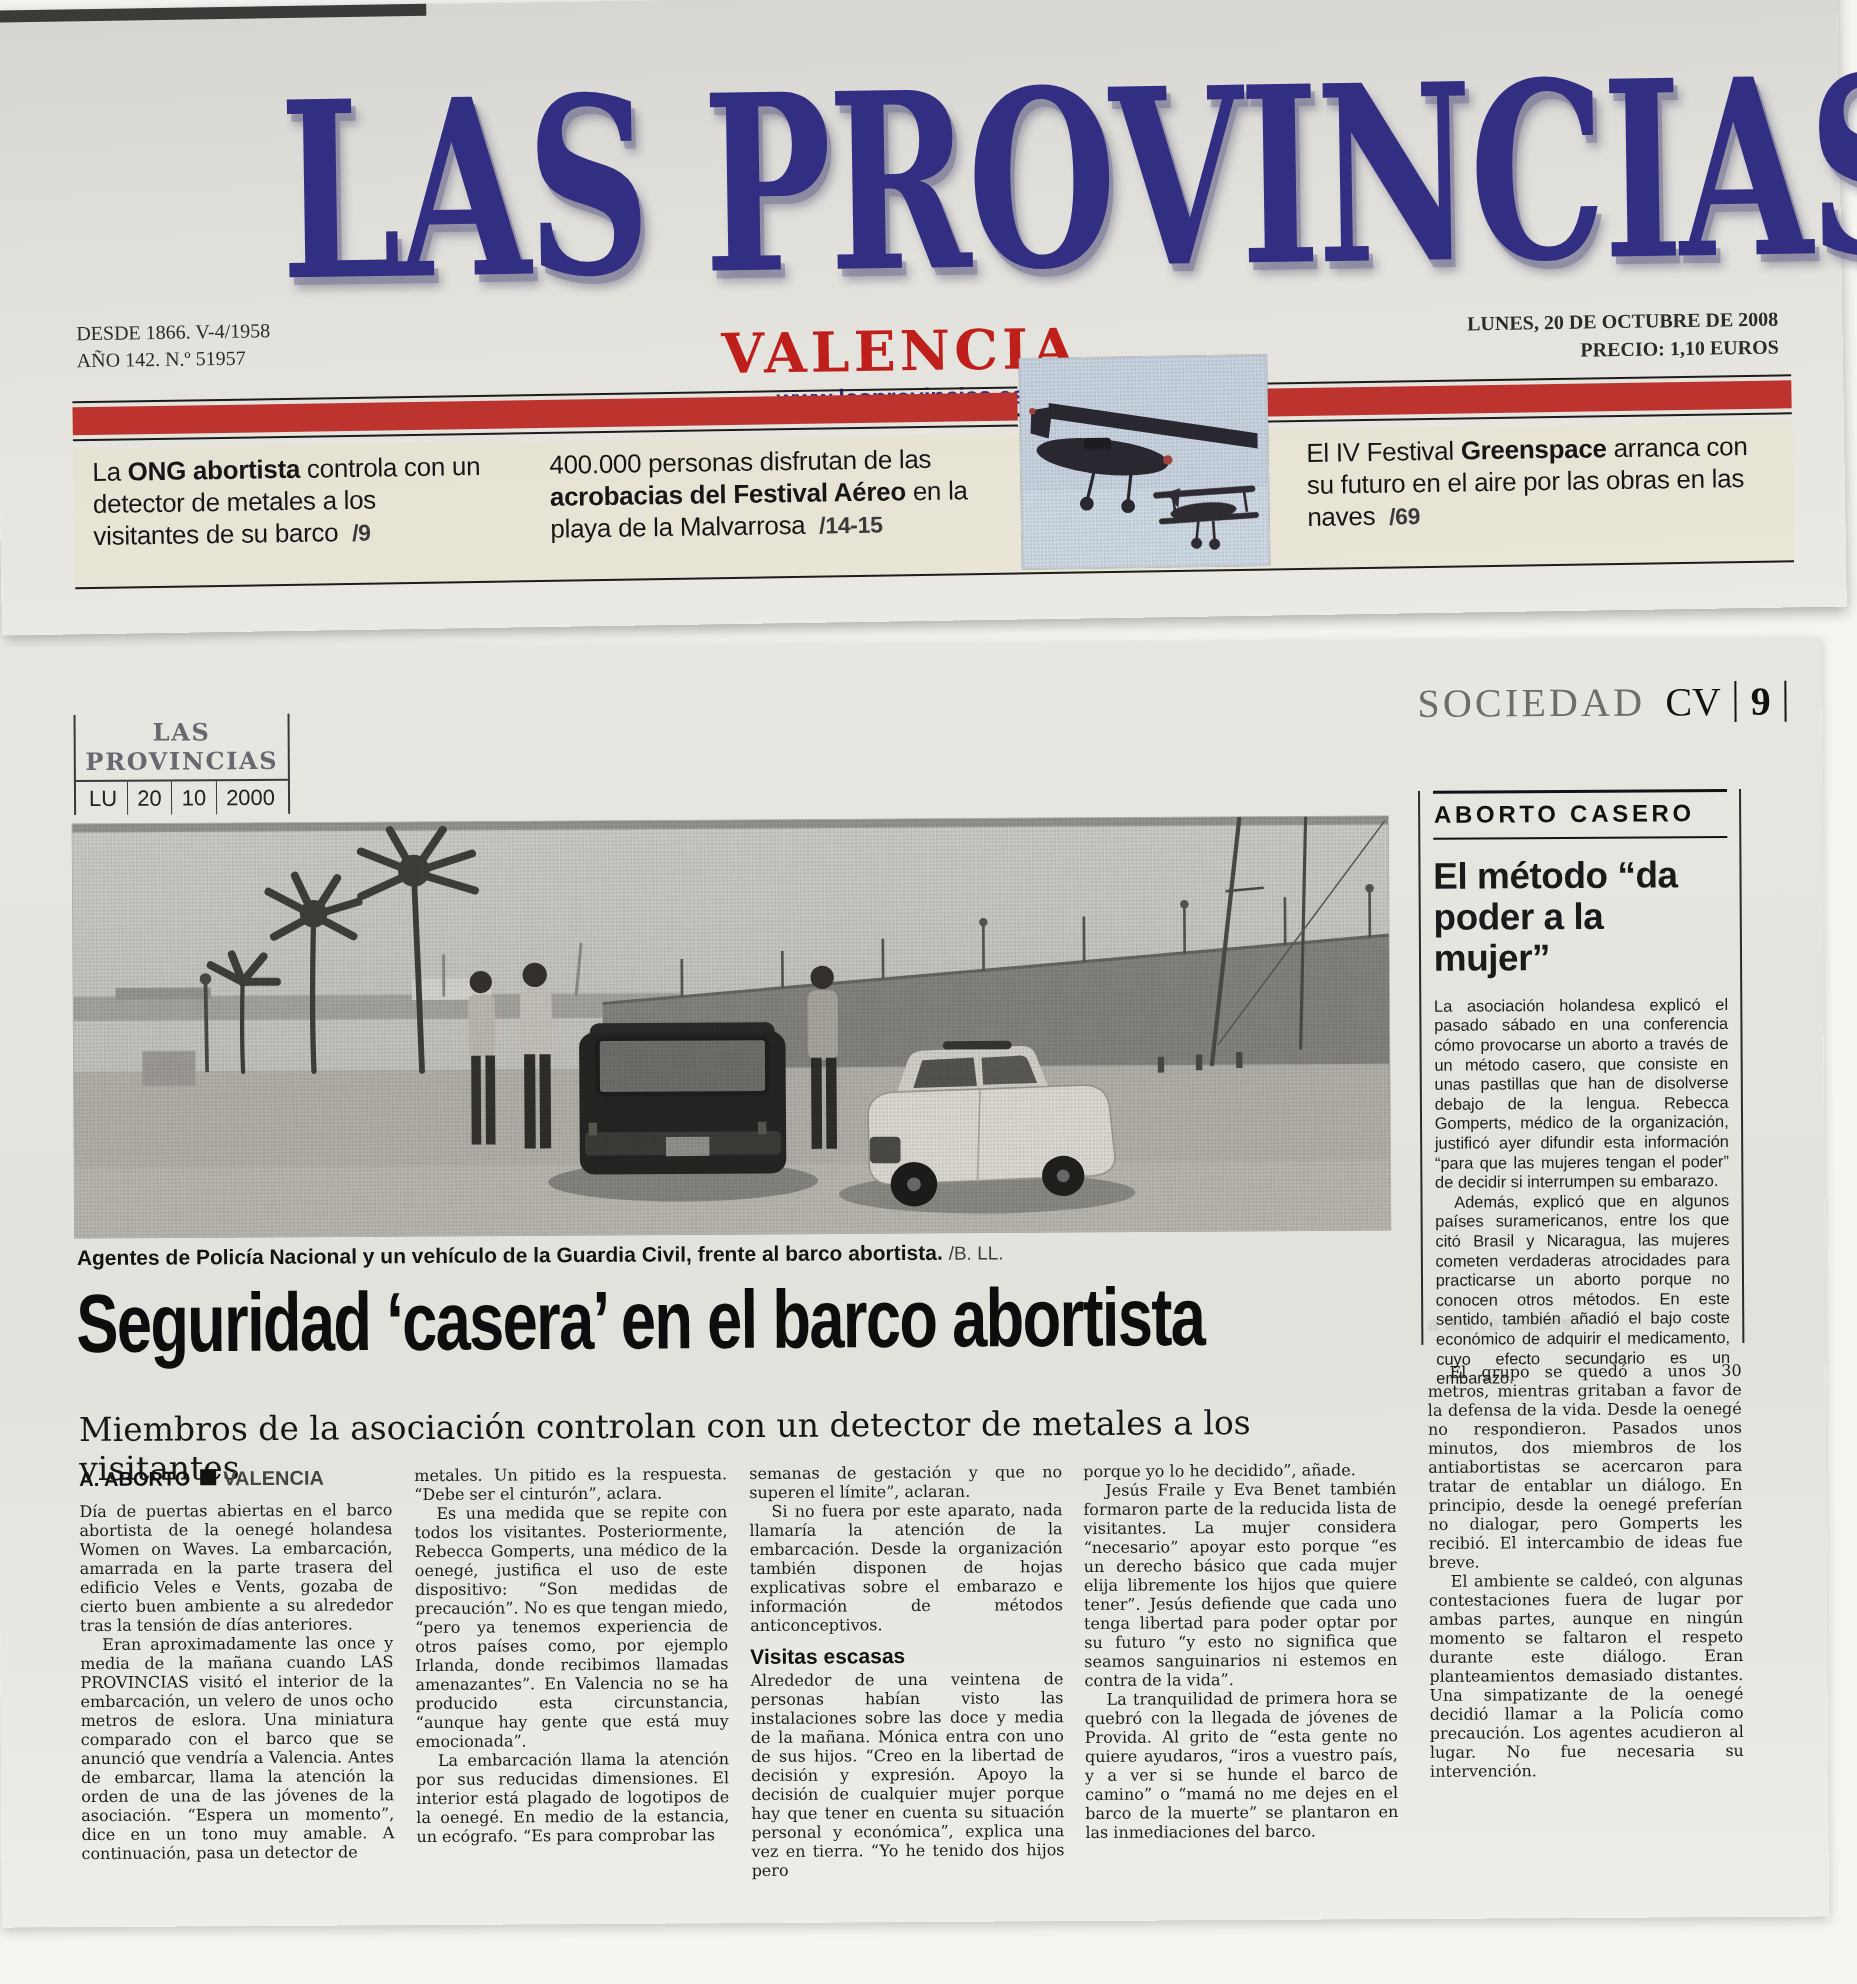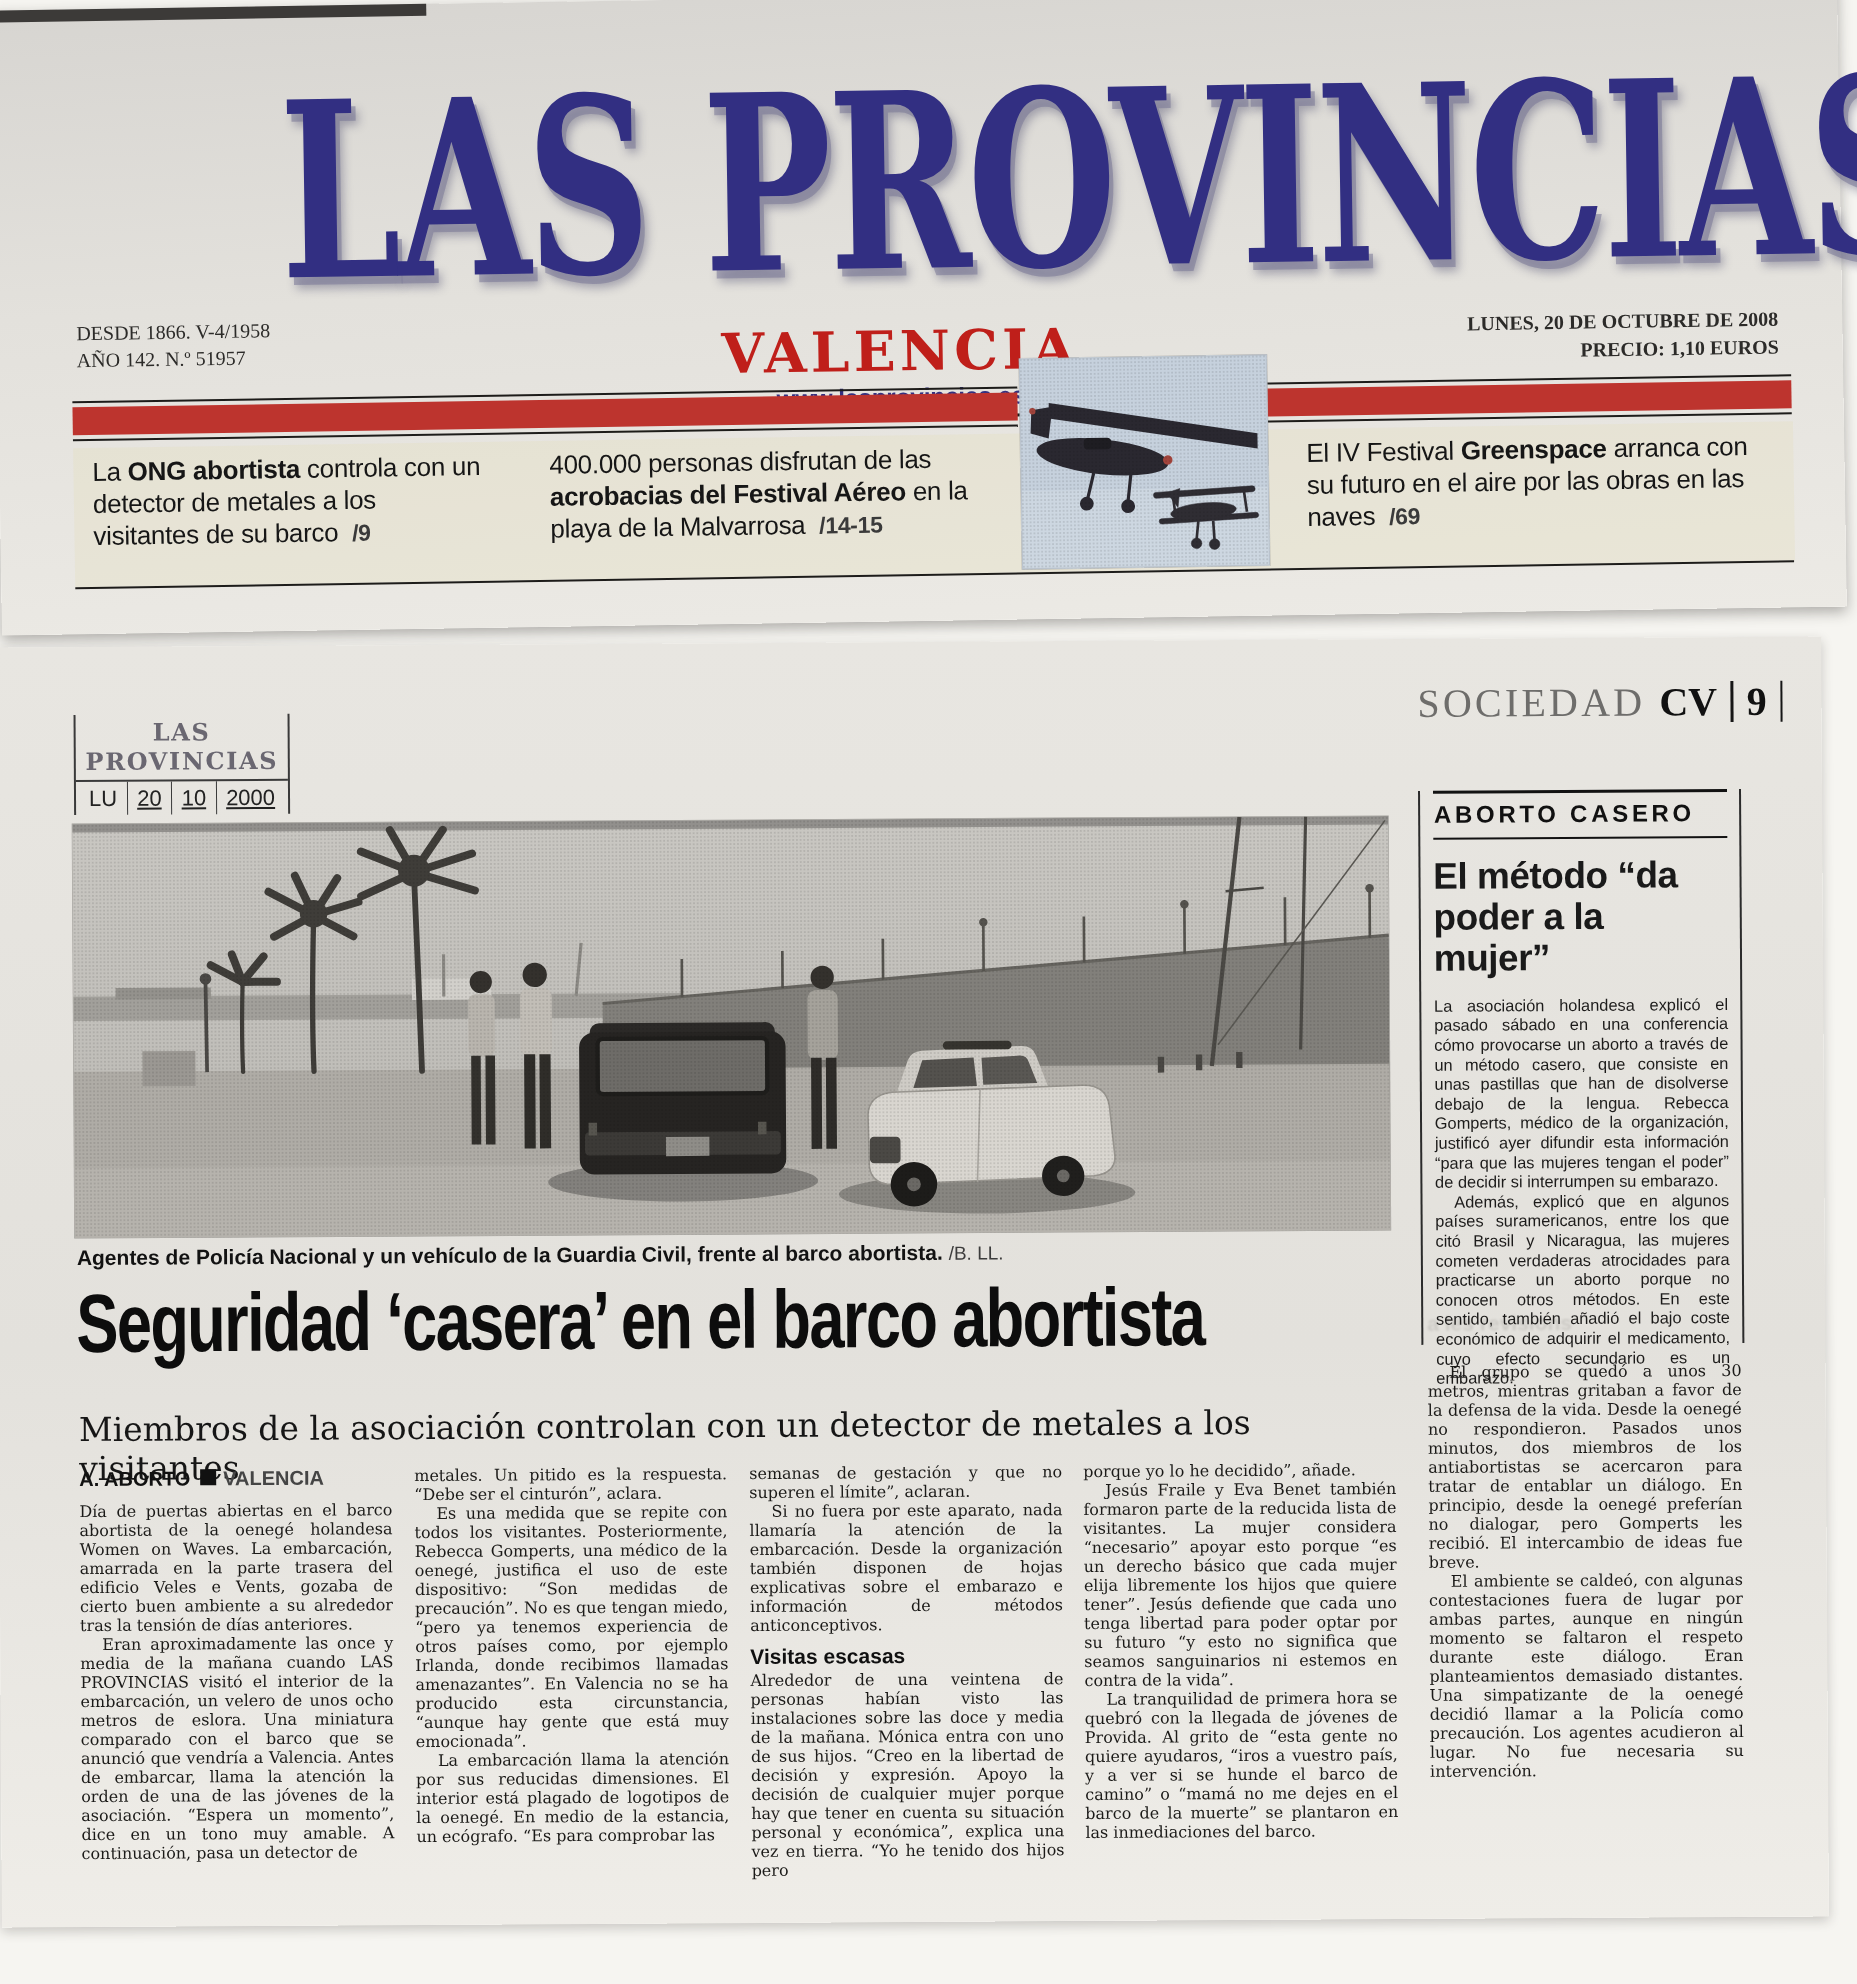--- a/index.html
+++ b/index.html
@@ -50,25 +50,25 @@
      background-size:3.7px 3.7px;}
 
   
   .minihead{position:absolute;left:79px;top:68px;width:212px;color:#3f3d46;
      border-left:2.1px solid #3a3a3a;border-right:2.1px solid #3a3a3a;padding:3.2px 0 0 0;text-align:center;}
   .minihead .ttl{font-family:"DejaVu Serif",serif;font-weight:bold;font-size:24px;
      letter-spacing:1.6px;color:#55525e;opacity:.85;}
   .minihead .row{display:flex;justify-content:center;border-top:2.1px solid #3a3a3a;margin-top:4.2px;
      font-size:22px;color:#222;}
   .minihead .row span{padding:3.2px 9.5px;}
-  .minihead .row span + span{border-left:1.6px solid #3a3a3a;text-decoration:underline;}
+  .minihead .row span + span{border-left:1.6px solid #3a3a3a;}
   .sectionhead{position:absolute;left:1423px;top:41px;display:flex;align-items:center;
      font-family:"Liberation Serif",serif;font-size:40px;color:#111;}
   .sectionhead .soc{letter-spacing:3.2px;color:#6e6d6b;}
-  .sectionhead .cv{font-weight:bold;margin-left:14px;}
+  .sectionhead .cv{font-weight:normal;margin-left:20px;}
   .sectionhead .bar{width:2.1px;height:41px;background:#161616;margin:0 13.8px;}
   .sectionhead .num{font-weight:bold;}
 
   
   .main-photo{position:absolute;left:77px;top:177px;width:1316px;height:414px;
      background:#bdbbb6;box-shadow:0 0 0 0.5px rgba(90,88,84,.5);}
   .caption{position:absolute;left:79px;top:599px;width:1313px;font-size:21px;color:#121212;}
   .caption .cap{font-weight:bold;}
   .caption .credit{color:#3c3c3c;font-size:19px;}
 

